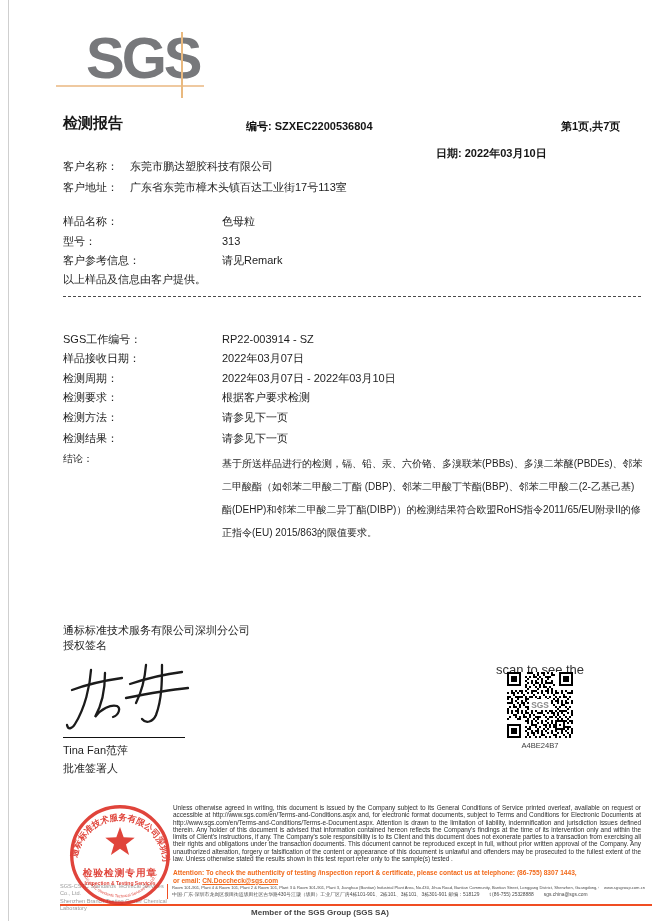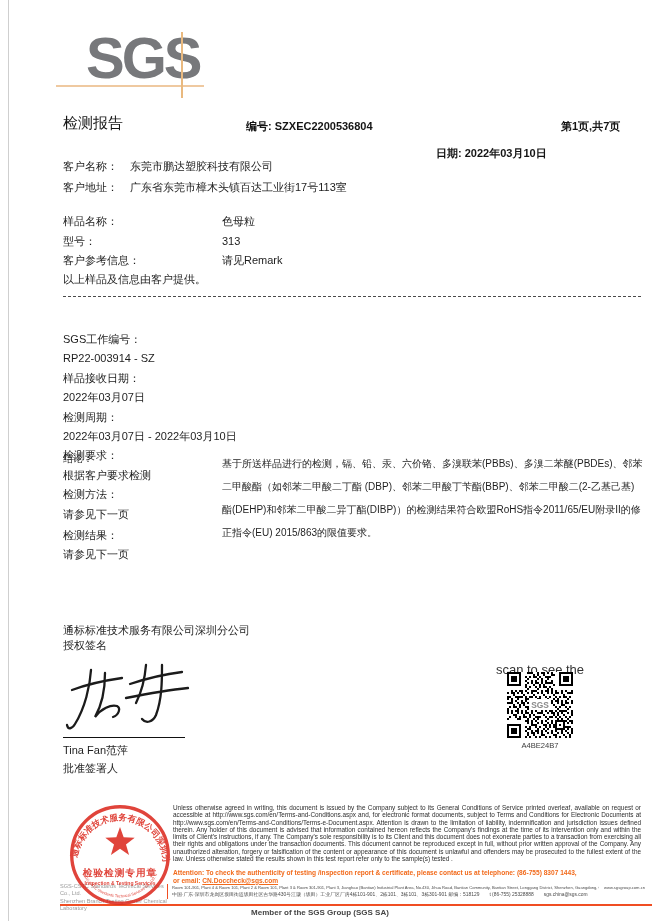--- a/index.html
+++ b/index.html
@@ -5,32 +5,32 @@
   html,body{margin:0;padding:0;background:#fff;}
   .page{position:relative;width:652px;height:921px;background:#ffffff;overflow:hidden;
         font-family:"Liberation Sans","DejaVu Sans",sans-serif;color:#1f1f1f;}
   .abs{position:absolute;}
   .scan-edge{left:8px;top:0;width:1px;height:921px;background:#cfcfcf;}
   
   .logo-text{left:86px;top:28px;font-size:58px;font-weight:700;letter-spacing:-3px;color:#77787b;line-height:60px;}
   .rule-h{left:56px;top:85px;width:148px;height:2px;background:#efc9a0;}
   .rule-v{left:181px;top:32px;width:2px;height:66px;background:#e9b97f;}
   
-  .doc-title{left:63px;top:114px;font-size:15px;font-weight:400;color:#161616;}
+  .doc-title{left:63px;top:114px;font-size:15px;font-weight:700;color:#161616;}
   .hmeta{font-size:11px;font-weight:700;color:#141414;top:119px;padding-left:16px;}
   
   .kv{display:flex;font-size:11px;color:#1d1d1d;}
   .kv .k{flex:none;}
   .sec-client .kv{line-height:21px;}
   .sec-client .k{width:67px;}
   .sec-sample .kv{line-height:19.7px;}
   .sec-sample .k{width:159px;}
   .note{left:63px;top:272px;font-size:11px;}
   .dashes{left:63px;top:296px;width:578px;border-top:1px dashed #4a4a4a;}
-  .sec-report .kv{line-height:19.4px;flex-direction:column;}
+  .sec-report .kv{line-height:19.4px;}
   .sec-report .k{width:159px;}
   .conclusion{left:63px;top:452px;display:flex;font-size:10px;}
   .conclusion .k{width:159px;flex:none;}
   .conclusion .v{width:421px;line-height:23px;text-align:left;}
   
   .sig-company{left:63px;top:623px;font-size:11px;line-height:15px;}
   .sig-auth{left:63px;top:638px;font-size:11px;}
   .sig-svg{left:58px;top:660px;}
   .sig-line{left:63px;top:737px;width:122px;border-top:1.5px solid #111;}
   .sig-name{left:63px;top:743px;font-size:11px;}

